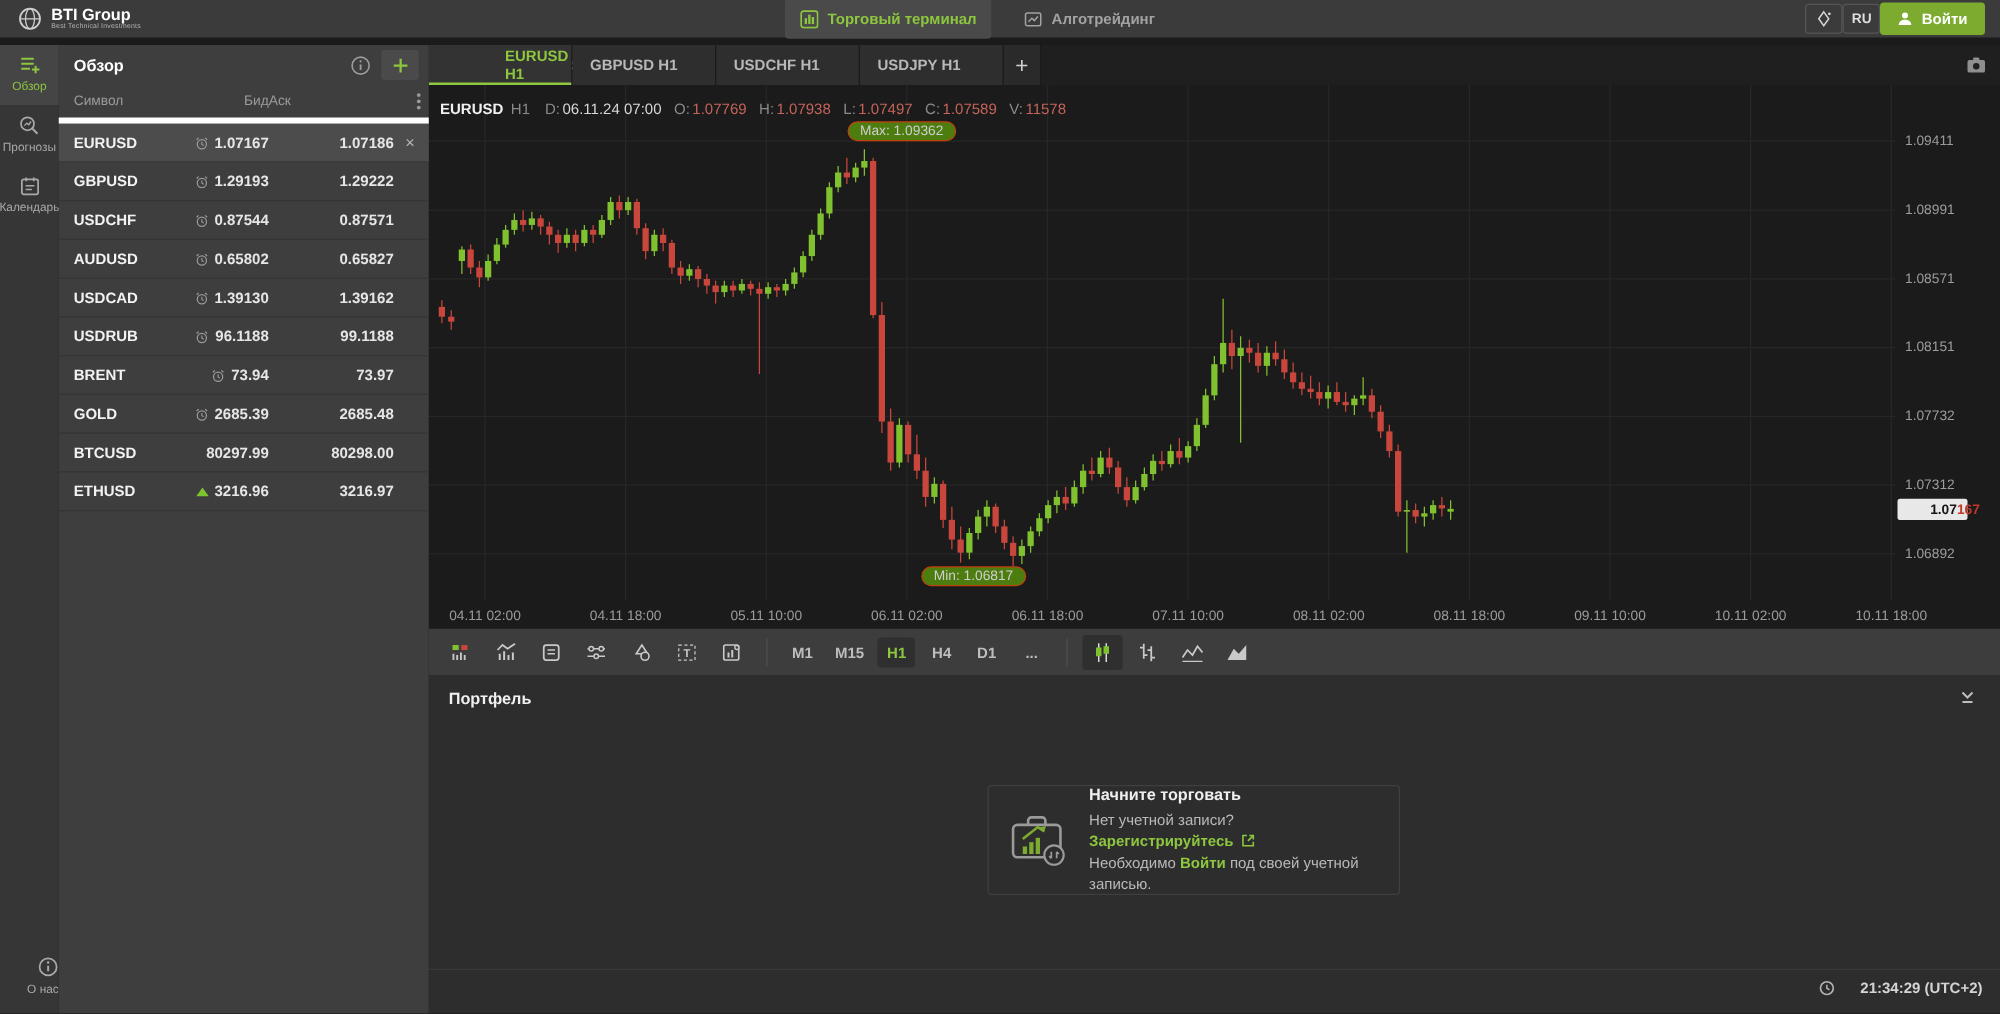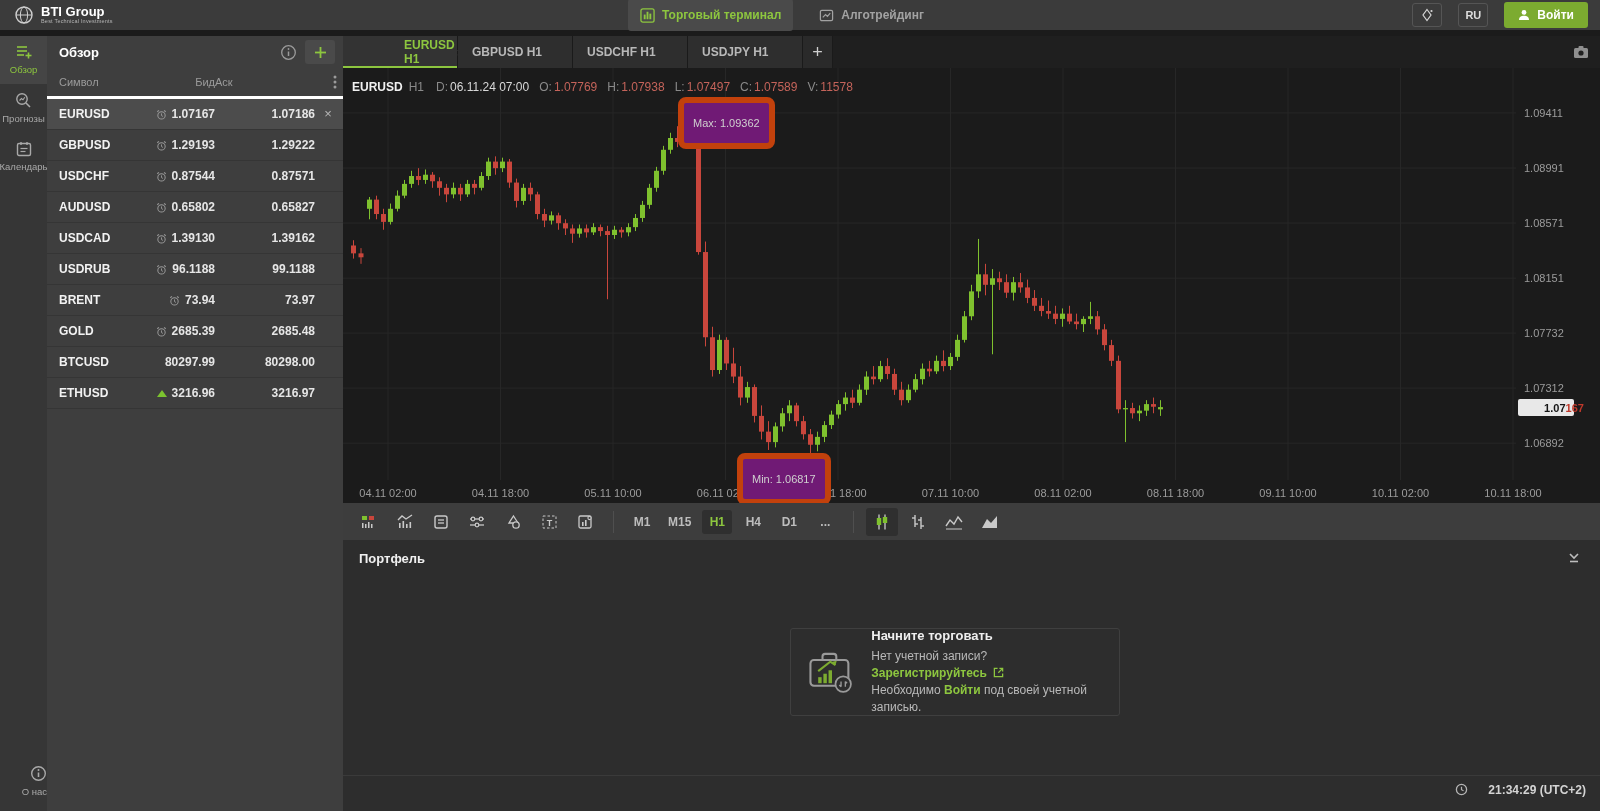--- a/index.html
+++ b/index.html
@@ -8,39 +8,39 @@
 
   
   .topbar{position:absolute;left:0;top:0;width:1600px;height:30px;background:#3b3b3b;display:flex;align-items:center;z-index:5;}
   .brand{display:flex;align-items:center;gap:7px;padding-left:14px;width:340px;}
   .brand-name{font-size:13px;font-weight:bold;color:#fff;line-height:12px;}
   .brand-tag{font-size:5.5px;color:#b5b5b5;letter-spacing:.2px;}
   .top-center{display:flex;align-items:center;gap:26px;position:absolute;left:628px;top:0;height:30px;}
   .term-btn{display:flex;align-items:center;gap:7px;background:#4a4a4a;border-radius:3px;height:26px;padding:16px 12px;cursor:pointer;}
   .term-btn span{color:#8dc63f;font-size:12px;font-weight:bold;}
   .algo{display:flex;align-items:center;gap:7px;color:#a2a2a2;font-size:12px;font-weight:bold;cursor:pointer;}
-  .top-right{position:absolute;right:12px;top:0;height:30px;display:flex;align-items:center;gap:16px;}
+  .top-right{position:absolute;right:12px;top:0;height:30px;display:flex;align-items:center;gap:0;}
   .sq-btn{height:24px;min-width:30px;border:1px solid #555;border-radius:3px;display:flex;align-items:center;justify-content:center;color:#ddd;font-size:11px;font-weight:bold;background:transparent;cursor:pointer;}
   .login-btn{height:26px;background:#7cab30;border-radius:3px;display:flex;align-items:center;gap:7px;padding:0 14px;color:#fff;font-size:12px;font-weight:bold;cursor:pointer;}
 
   
   .rail{position:absolute;left:0;top:36px;bottom:0;width:47px;background:#363636;z-index:4;}
   .rail-item{width:47px;padding:8px 0 9px;display:flex;flex-direction:column;align-items:center;gap:4px;cursor:pointer;}
   .rail-item .lbl{font-size:9.5px;color:#a9a9a9;}
   .rail-item.active{background:#454545;}
   .rail-item.active .lbl{color:#8dc63f;}
   .rail-bottom{position:absolute;bottom:14px;left:0;width:47px;display:flex;flex-direction:column;align-items:flex-end;gap:4px;cursor:pointer;}
   .rail-bottom .lbl{font-size:9.5px;color:#a9a9a9;}
 
   
   .watchlist{position:absolute;left:47px;top:36px;bottom:0;width:296px;background:#3e3e3e;z-index:4;}
   .wl-head{height:32px;display:flex;align-items:center;padding:0 8px 0 12px;}
   .wl-title{font-size:13px;font-weight:bold;color:#fff;flex:1;}
   .wl-plus{width:30px;height:24px;background:#4a4a4a;border-radius:3px;display:flex;align-items:center;justify-content:center;margin-left:8px;cursor:pointer;}
-  .wl-cols{height:31px;display:flex;align-items:center;padding:0 6px 0 12px;color:#9b9b9b;font-size:11px;border-bottom:3px solid #ffffff;}
+  .wl-cols{height:31px;display:flex;align-items:center;padding:0 6px 0 12px;color:#9b9b9b;font-size:11px;border-bottom:5px solid #ffffff;}
   .wl-cols .c-sym{width:70px;}
   .wl-cols .c-bid{width:86px;text-align:right;}
   .wl-cols .c-ask{flex:1;text-align:left;padding-right:6px;}
   .wl-row{height:31px;display:flex;align-items:center;padding:0 28px 0 12px;border-bottom:1px solid #353535;position:relative;cursor:pointer;}
   .wl-row.selected{background:#4c4c4c;}
   .wl-row .sym{width:70px;font-size:12px;font-weight:bold;color:#f2f2f2;}
   .wl-row .bid{width:86px;text-align:right;font-size:12px;font-weight:600;color:#e6e6e6;display:flex;justify-content:flex-end;align-items:center;gap:5px;}
   .wl-row .ask{flex:1;text-align:right;font-size:12px;font-weight:600;color:#e6e6e6;}
   .wl-row .row-close{position:absolute;right:8px;top:8px;width:14px;height:14px;color:#b5b5b5;font-size:13px;line-height:14px;text-align:center;cursor:pointer;}
   .tri-up{display:inline-block;width:0;height:0;border-left:5px solid transparent;border-right:5px solid transparent;border-bottom:7px solid #7cc32f;}
@@ -58,21 +58,21 @@
   .tab-camera{position:absolute;right:8px;top:6px;width:22px;height:20px;display:flex;align-items:center;justify-content:center;cursor:pointer;}
 
   
   .chartwrap{position:absolute;left:0;top:32px;right:0;height:435px;background:#1b1b1b;overflow:hidden;}
   .plot{position:absolute;left:0;top:0;width:1173px;height:412px;}
   .ohlc{position:absolute;left:9px;top:12px;font-size:12px;z-index:3;white-space:nowrap;}
   .ohlc b{color:#f0f0f0;margin-right:6px;}
   .ohlc .g{color:#8a8a8a;margin:0 2px 0 10px;}
   .ohlc .w{color:#d8d8d8;}
   .ohlc .r{color:#c4635a;}
-  .badge{position:absolute;background:#701a75;border:6px solid #c2410c;color:#cfcfcf;font-size:11px;border-radius:8px;padding:14px 9px;z-index:3;}
+  .badge{position:absolute;background:#4d7c0f;border:1px solid #c2410c;color:#cfcfcf;font-size:11px;border-radius:8px;padding:1px 9px;z-index:3;}
   .price-badge{position:absolute;left:1175px;width:56px;height:17px;background:#e8e8e8;border-radius:2px;font-size:11px;font-weight:bold;color:#151515;display:flex;align-items:center;justify-content:center;z-index:3;}
   .price-badge .frac{color:#c0392b;}
   .ylab{position:absolute;left:1181px;width:70px;font-size:11px;color:#9c9c9c;z-index:2;}
   .xlab{position:absolute;top:419px;width:90px;margin-left:-45px;text-align:center;font-size:11px;color:#9c9c9c;}
 
   
   .toolbar{position:absolute;left:0;top:467px;right:0;height:37px;background:#3d3d3d;display:flex;align-items:center;}
   .tb-icon{width:32px;height:28px;display:flex;align-items:center;justify-content:center;margin:0 2px;border-radius:3px;cursor:pointer;}
   .tb-sep{width:1px;height:22px;background:#4f4f4f;margin:0 10px;}
   .tf{min-width:30px;height:24px;display:flex;align-items:center;justify-content:center;color:#bdbdbd;font-size:12px;font-weight:bold;border-radius:3px;margin:0 3px;padding:0 5px;cursor:pointer;}
@@ -82,21 +82,21 @@
   
   .portfolio{position:absolute;left:0;top:504px;right:0;bottom:0;background:#2d2d2d;}
   .pf-head{height:36px;display:flex;align-items:center;padding:0 16px;}
   .pf-title{flex:1;font-size:13px;font-weight:bold;color:#f0f0f0;}
   .pf-collapse{width:20px;height:20px;display:flex;align-items:center;justify-content:center;cursor:pointer;}
   .cta-card{position:absolute;left:447px;top:88px;width:330px;height:88px;border:1px solid #3f3f3f;border-radius:3px;display:flex;align-items:center;padding:0 16px;gap:16px;}
   .cta-text .t1{font-size:13px;font-weight:bold;color:#efefef;margin-bottom:5px;}
   .cta-text .t2{font-size:12px;color:#b9b9b9;line-height:17px;}
   .green-link{color:#8dc63f;font-weight:bold;cursor:pointer;}
   .pf-divider{position:absolute;left:0;right:0;top:235px;border-top:1px solid #3a3a3a;}
-  .statusrow{position:absolute;right:14px;top:243px;display:flex;gap:20px;color:#d4d4d4;font-size:12px;font-weight:bold;}
+  .statusrow{position:absolute;right:14px;top:243px;display:flex;align-items:center;gap:20px;color:#d4d4d4;font-size:12px;font-weight:bold;}
 
   svg{display:block;}
 </style>
 </head>
 <body>
 
 <div id="app">
 
   <div class="topbar">
     <div class="brand">

